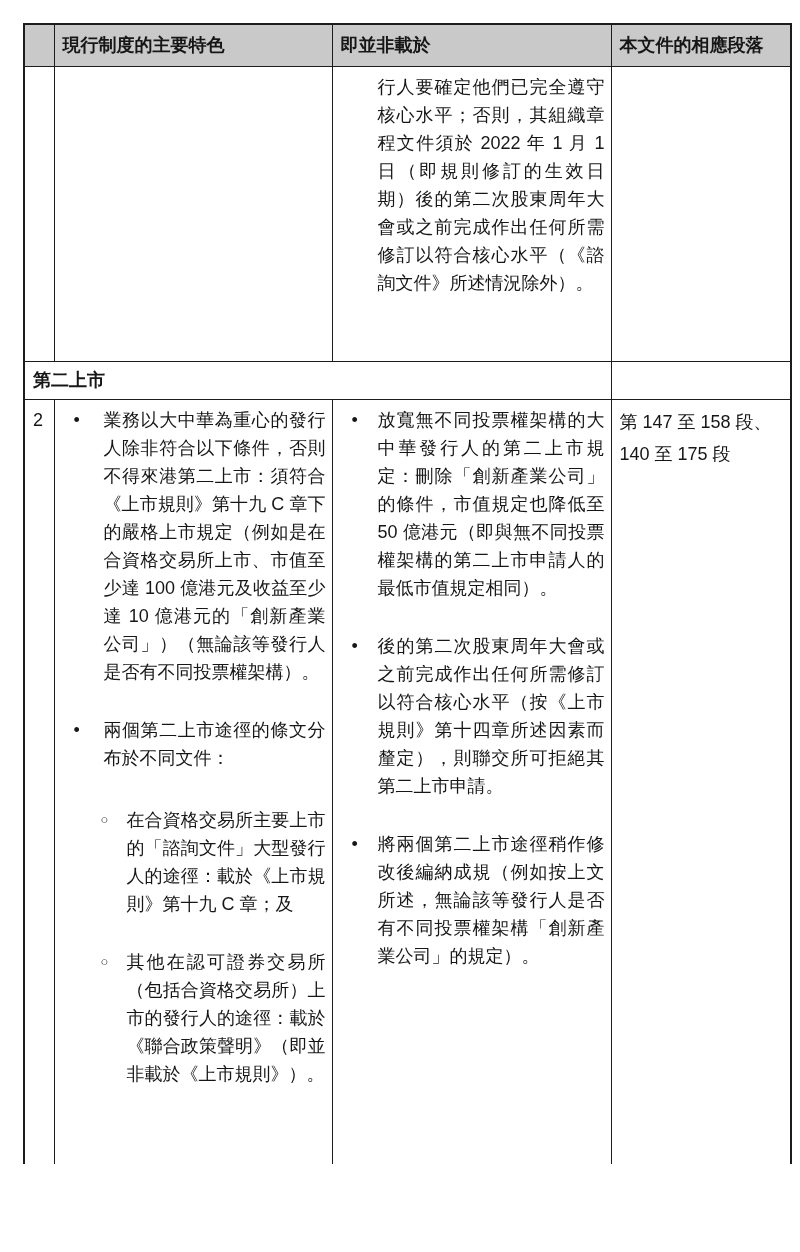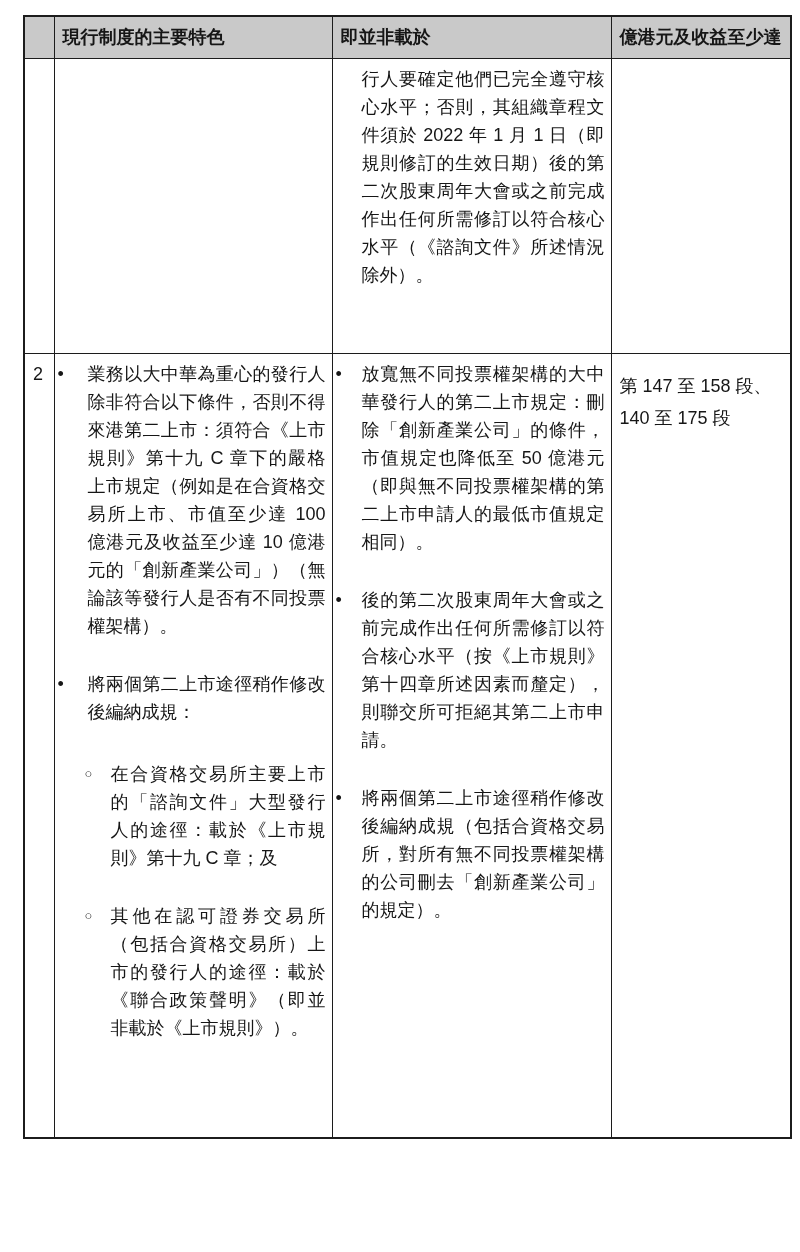--- a/index.html
+++ b/index.html
@@ -8,20 +8,21 @@
     background: #ffffff;
     font-family: "Liberation Sans", sans-serif;
     color: #161616;
   }
   .page {
     position: relative;
     width: 800px;
     height: 1156px;
     background: #ffffff;
     overflow: hidden;
+    margin-top: 8px;
   }
 
   table.main-table {
     position: absolute;
     left: 23px;
     top: 15px;
     width: 767px;
     border-collapse: collapse;
     table-layout: fixed;
     border: 2px solid #1c1c1c;
@@ -51,21 +52,21 @@
   tr.section-row td {
     height: 38px;
     vertical-align: middle;
     font-weight: bold;
     padding: 2px 8px;
   }
   tr.item-row td { height: 785px; }
 
   .num-cell { padding: 6px 4px 0 8px; }
 
-  .cell-pad { padding: 6px 6px 0 0; }
+  .cell-pad { padding: 6px 6px 0 16px; }
 
   
   .cont-text {
     margin-left: 29px;
     text-align: justify;
   }
 
   
   .bi { display: flex; margin-bottom: 30px; }
   .bi:last-child { margin-bottom: 0; }
@@ -82,21 +83,21 @@
   .sub { margin-left: 28px; margin-top: 34px; }
   .sub .bi { margin-bottom: 30px; }
   .sub .bi:last-child { margin-bottom: 0; }
   .sub .bi .mk {
     flex: 0 0 28px;
     font-size: 13px;
     line-height: 28px;
     padding-left: 2px;
   }
 
-  .ref-cell { padding: 16px 4px 0 8px; }
+  .ref-cell { padding: 6px 4px 0 8px; }
   .ref-line { line-height: 32px; }
 
   
   .footer-rule {
     position: absolute;
     left: 13px;
     top: 1222px;
     width: 775px;
     height: 0;
     border-top: 3px solid #a8a8a8;
@@ -122,45 +123,49 @@
       <col class="c-num">
         <col class="c-cur">
         <col class="c-chg">
         <col class="c-ref">
     </colgroup>
     <thead>
       <tr class="header-row">
         <th></th>
         <th>現行制度的主要特色</th>
         <th>即並非載於</th>
-        <th>億港元及收益至少達</th>
+        <th>本文件的相應段落</th>
       </tr>
     </thead>
     <tbody>
       <tr class="cont-row">
         <td></td>
         <td></td>
         <td class="cell-pad">
           <div class="cont-text">行人要確定他們已完全遵守核心水平；否則，其組織章程文件須於 2022 年 1 月 1 日（即規則修訂的生效日期）後的第二次股東周年大會或之前完成作出任何所需修訂以符合核心水平（《諮詢文件》所述情況除外）。</div>
         </td>
         <td></td>
       </tr>
 
+      <tr class="section-row">
+        <td colspan="3">第二上市</td>
+        <td></td>
+      </tr>
 
       <tr class="item-row">
         <td class="num-cell">2</td>
 
         <td class="cell-pad cur">
           <div class="bi">
             <span class="mk">•</span>
             <div class="btext">業務以大中華為重心的發行人除非符合以下條件，否則不得來港第二上市：須符合《上市規則》第十九 C 章下的嚴格上市規定（例如是在合資格交易所上市、市值至少達 100 億港元及收益至少達 10 億港元的「創新產業公司」）（無論該等發行人是否有不同投票權架構）。</div>
           </div>
           <div class="bi">
             <span class="mk">•</span>
-            <div class="btext">將兩個第二上市途徑稍作修改後編納成規：</div>
+            <div class="btext">兩個第二上市途徑的條文分布於不同文件：</div>
           </div>
           <div class="sub">
             <div class="bi">
               <span class="mk">○</span>
               <div class="btext">在合資格交易所主要上市的「諮詢文件」大型發行人的途徑：載於《上市規則》第十九 C 章；及</div>
             </div>
             <div class="bi">
               <span class="mk">○</span>
               <div class="btext">其他在認可證券交易所（包括合資格交易所）上市的發行人的途徑：載於《聯合政策聲明》（即並非載於《上市規則》）。</div>
             </div>
@@ -171,21 +176,21 @@
           <div class="bi">
             <span class="mk">•</span>
             <div class="btext">放寬無不同投票權架構的大中華發行人的第二上市規定：刪除「創新產業公司」的條件，市值規定也降低至 50 億港元（即與無不同投票權架構的第二上市申請人的最低市值規定相同）。</div>
           </div>
           <div class="bi">
             <span class="mk">•</span>
             <div class="btext">後的第二次股東周年大會或之前完成作出任何所需修訂以符合核心水平（按《上市規則》第十四章所述因素而釐定），則聯交所可拒絕其第二上市申請。</div>
           </div>
           <div class="bi">
             <span class="mk">•</span>
-            <div class="btext">將兩個第二上市途徑稍作修改後編納成規（包括合資格交易所，對所有無不同投票權架構的公司刪去「創新產業公司」的規定）。</div>
+            <div class="btext">將兩個第二上市途徑稍作修改後編納成規（例如按上文所述，無論該等發行人是否有不同投票權架構「創新產業公司」的規定）。</div>
           </div>
         </td>
 
         <td class="ref-cell">
           <div class="ref-line">第 147 至 158 段、</div>
           <div class="ref-line">140 至 175 段</div>
         </td>
       </tr>
     </tbody>
   </table>

